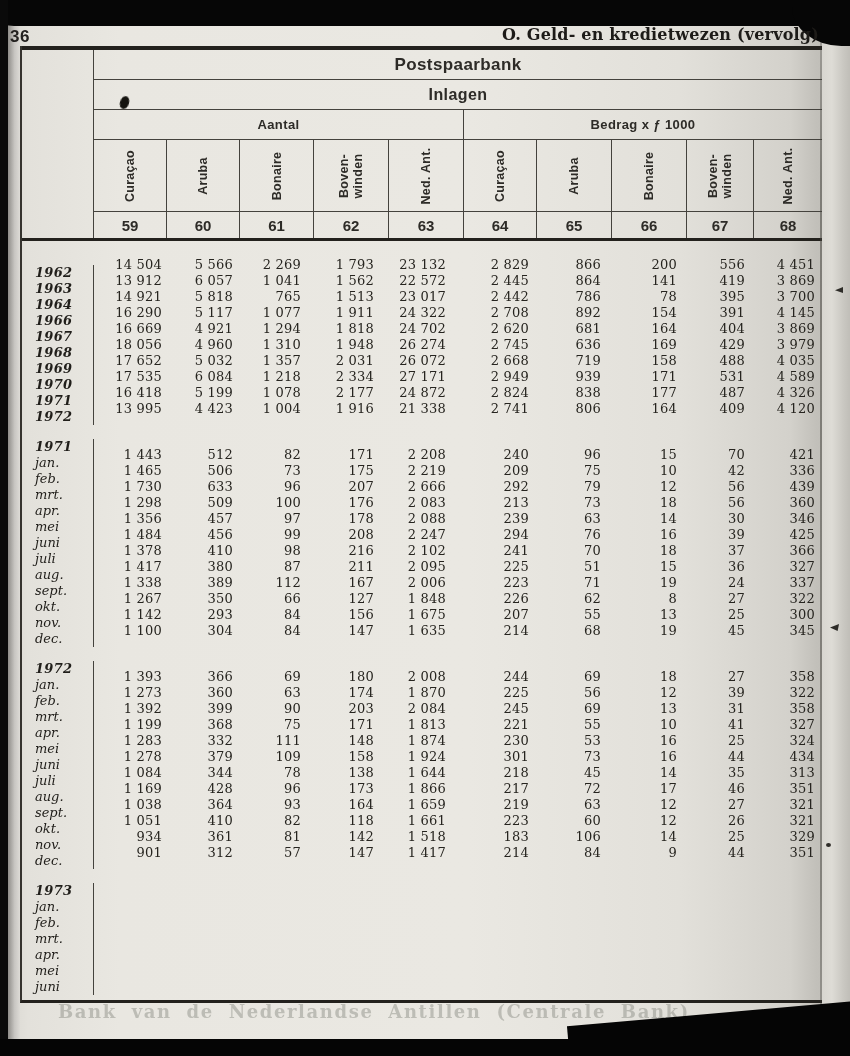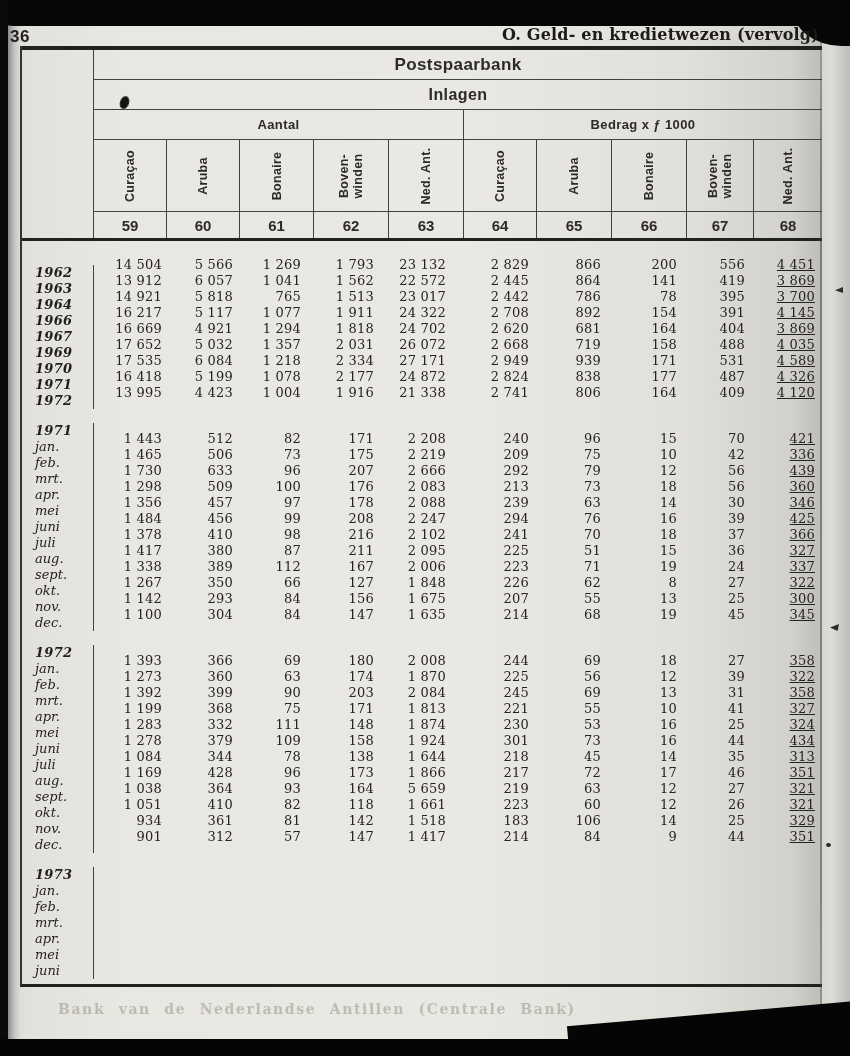--- a/index.html
+++ b/index.html
@@ -63,28 +63,28 @@
   .cell{text-align:right;letter-spacing:.2px;}
   .trow .cell:nth-child(2){padding-right:5px;}
   .trow .cell:nth-child(3){padding-right:7px;}
   .trow .cell:nth-child(4){padding-right:13px;}
   .trow .cell:nth-child(5){padding-right:15px;}
   .trow .cell:nth-child(6){padding-right:18px;}
   .trow .cell:nth-child(7){padding-right:8px;}
   .trow .cell:nth-child(8){padding-right:11px;}
   .trow .cell:nth-child(9){padding-right:10px;}
   .trow .cell:nth-child(10){padding-right:9px;}
-  .trow .cell:nth-child(11){padding-right:7px;text-decoration:underline;}
+  .trow .cell:nth-child(11){padding-right:7px;}
   .tbody .bottom-space{height:13px;}
 
   
   .ink-blot{position:absolute;left:120px;top:96px;width:9px;height:13px;background:#15130f;
     border-radius:60% 50% 55% 50%;transform:rotate(14deg);filter:blur(.4px);z-index:5;}
   .ghost-footer{position:absolute;left:58px;top:1001px;width:640px;z-index:2;
-    font-size:14px;font-weight:700;color:rgba(104,106,96,.34);filter:blur(.6px);
+    font-size:18px;font-weight:700;color:rgba(104,106,96,.34);filter:blur(.6px);
     letter-spacing:1.6px;word-spacing:7px;}
   .speck{position:absolute;background:#2e2c28;z-index:5;}
   .speck.s1{left:835px;top:287px;width:8px;height:6px;clip-path:polygon(0 55%,100% 0,100% 100%);}
   .speck.s2{left:830px;top:624px;width:9px;height:7px;clip-path:polygon(0 50%,100% 0,85% 100%);}
   .speck.s3{left:826px;top:843px;width:5px;height:4px;border-radius:50%;}
   .speck.s4{left:2px;top:40px;width:5px;height:9px;border-radius:40%;background:#1a1814;}
 </style>
 </head>
 <body>
 
@@ -147,21 +147,21 @@
         <div class="cn-cell" style="grid-area: 5 / 8;">65</div>
         <div class="cn-cell" style="grid-area: 5 / 9;">66</div>
         <div class="cn-cell" style="grid-area: 5 / 10;">67</div>
         <div class="cn-cell last" style="grid-area: 5 / 11;">68</div>
       </div>
     <div class="tbody">
         <div class="trow">
           <div class="lbl year">1962</div>
           <div class="cell">14 504</div>
           <div class="cell">5 566</div>
-          <div class="cell">1 269</div>
+          <div class="cell">2 269</div>
           <div class="cell">1 793</div>
           <div class="cell">23 132</div>
           <div class="cell">2 829</div>
           <div class="cell">866</div>
           <div class="cell">200</div>
           <div class="cell">556</div>
           <div class="cell">4 451</div>
         </div>
         <div class="trow">
           <div class="lbl year">1963</div>
@@ -184,21 +184,21 @@
           <div class="cell">1 513</div>
           <div class="cell">23 017</div>
           <div class="cell">2 442</div>
           <div class="cell">786</div>
           <div class="cell">78</div>
           <div class="cell">395</div>
           <div class="cell">3 700</div>
         </div>
         <div class="trow">
           <div class="lbl year">1966</div>
-          <div class="cell">16 217</div>
+          <div class="cell">16 290</div>
           <div class="cell">5 117</div>
           <div class="cell">1 077</div>
           <div class="cell">1 911</div>
           <div class="cell">24 322</div>
           <div class="cell">2 708</div>
           <div class="cell">892</div>
           <div class="cell">154</div>
           <div class="cell">391</div>
           <div class="cell">4 145</div>
         </div>
@@ -209,20 +209,33 @@
           <div class="cell">1 294</div>
           <div class="cell">1 818</div>
           <div class="cell">24 702</div>
           <div class="cell">2 620</div>
           <div class="cell">681</div>
           <div class="cell">164</div>
           <div class="cell">404</div>
           <div class="cell">3 869</div>
         </div>
         <div class="trow">
+          <div class="lbl year">1968</div>
+          <div class="cell">18 056</div>
+          <div class="cell">4 960</div>
+          <div class="cell">1 310</div>
+          <div class="cell">1 948</div>
+          <div class="cell">26 274</div>
+          <div class="cell">2 745</div>
+          <div class="cell">636</div>
+          <div class="cell">169</div>
+          <div class="cell">429</div>
+          <div class="cell">3 979</div>
+        </div>
+        <div class="trow">
           <div class="lbl year">1969</div>
           <div class="cell">17 652</div>
           <div class="cell">5 032</div>
           <div class="cell">1 357</div>
           <div class="cell">2 031</div>
           <div class="cell">26 072</div>
           <div class="cell">2 668</div>
           <div class="cell">719</div>
           <div class="cell">158</div>
           <div class="cell">488</div>
@@ -552,21 +565,21 @@
           <div class="cell">17</div>
           <div class="cell">46</div>
           <div class="cell">351</div>
         </div>
         <div class="trow">
           <div class="lbl month">sept.</div>
           <div class="cell">1 038</div>
           <div class="cell">364</div>
           <div class="cell">93</div>
           <div class="cell">164</div>
-          <div class="cell">5 659</div>
+          <div class="cell">1 659</div>
           <div class="cell">219</div>
           <div class="cell">63</div>
           <div class="cell">12</div>
           <div class="cell">27</div>
           <div class="cell">321</div>
         </div>
         <div class="trow">
           <div class="lbl month">okt.</div>
           <div class="cell">1 051</div>
           <div class="cell">410</div>

